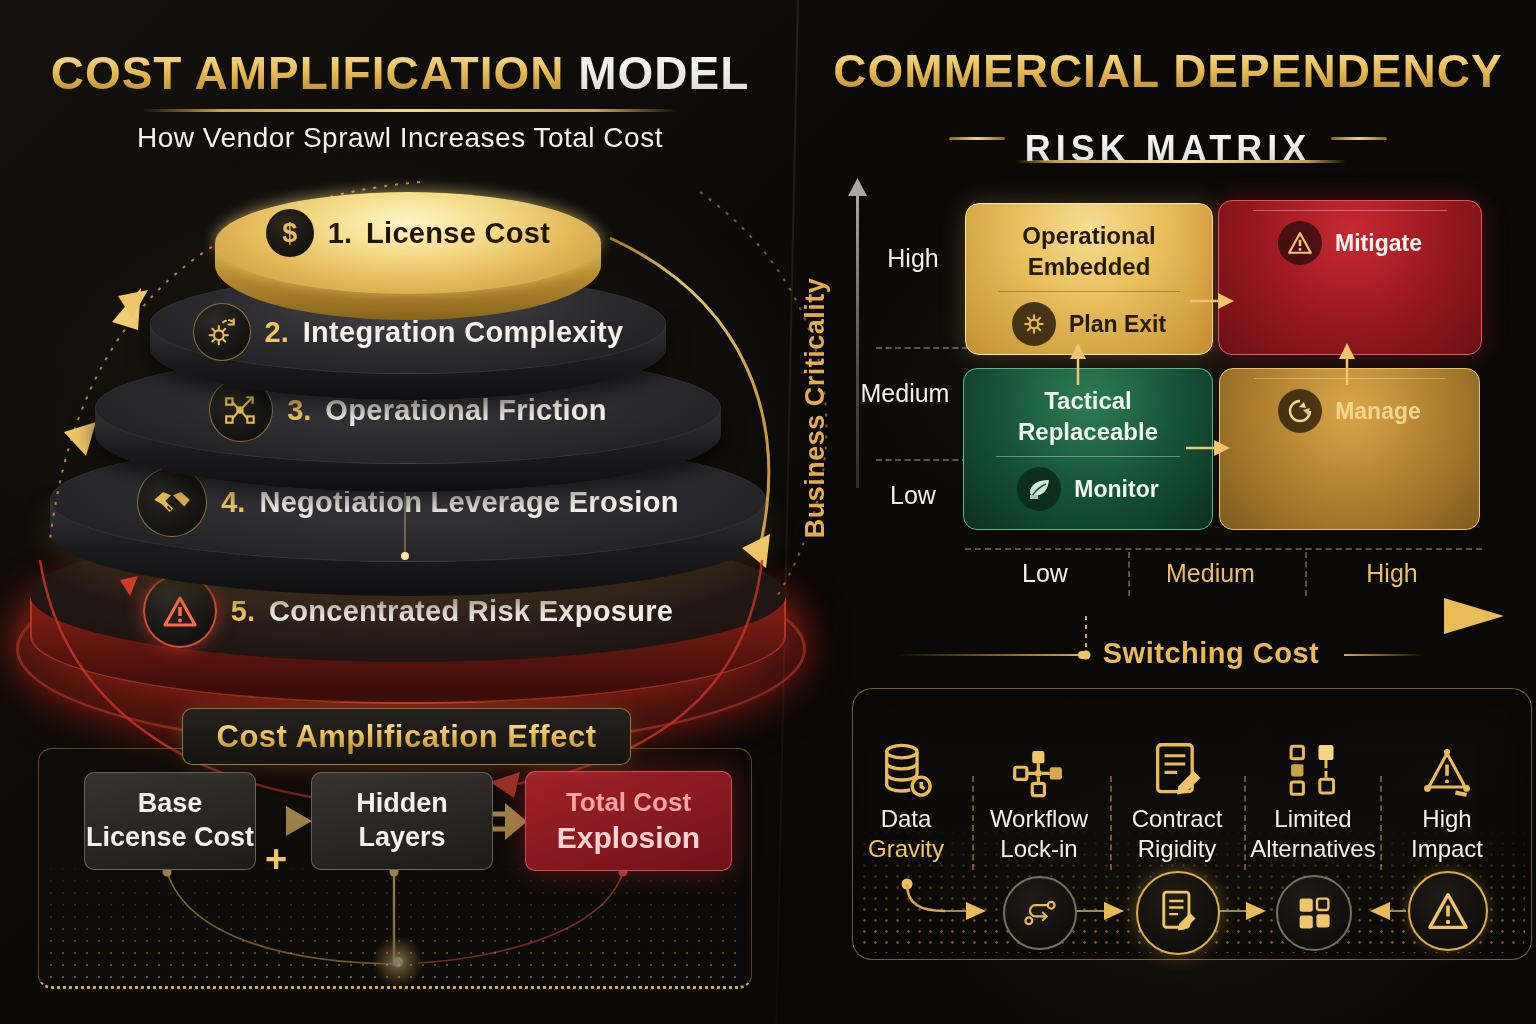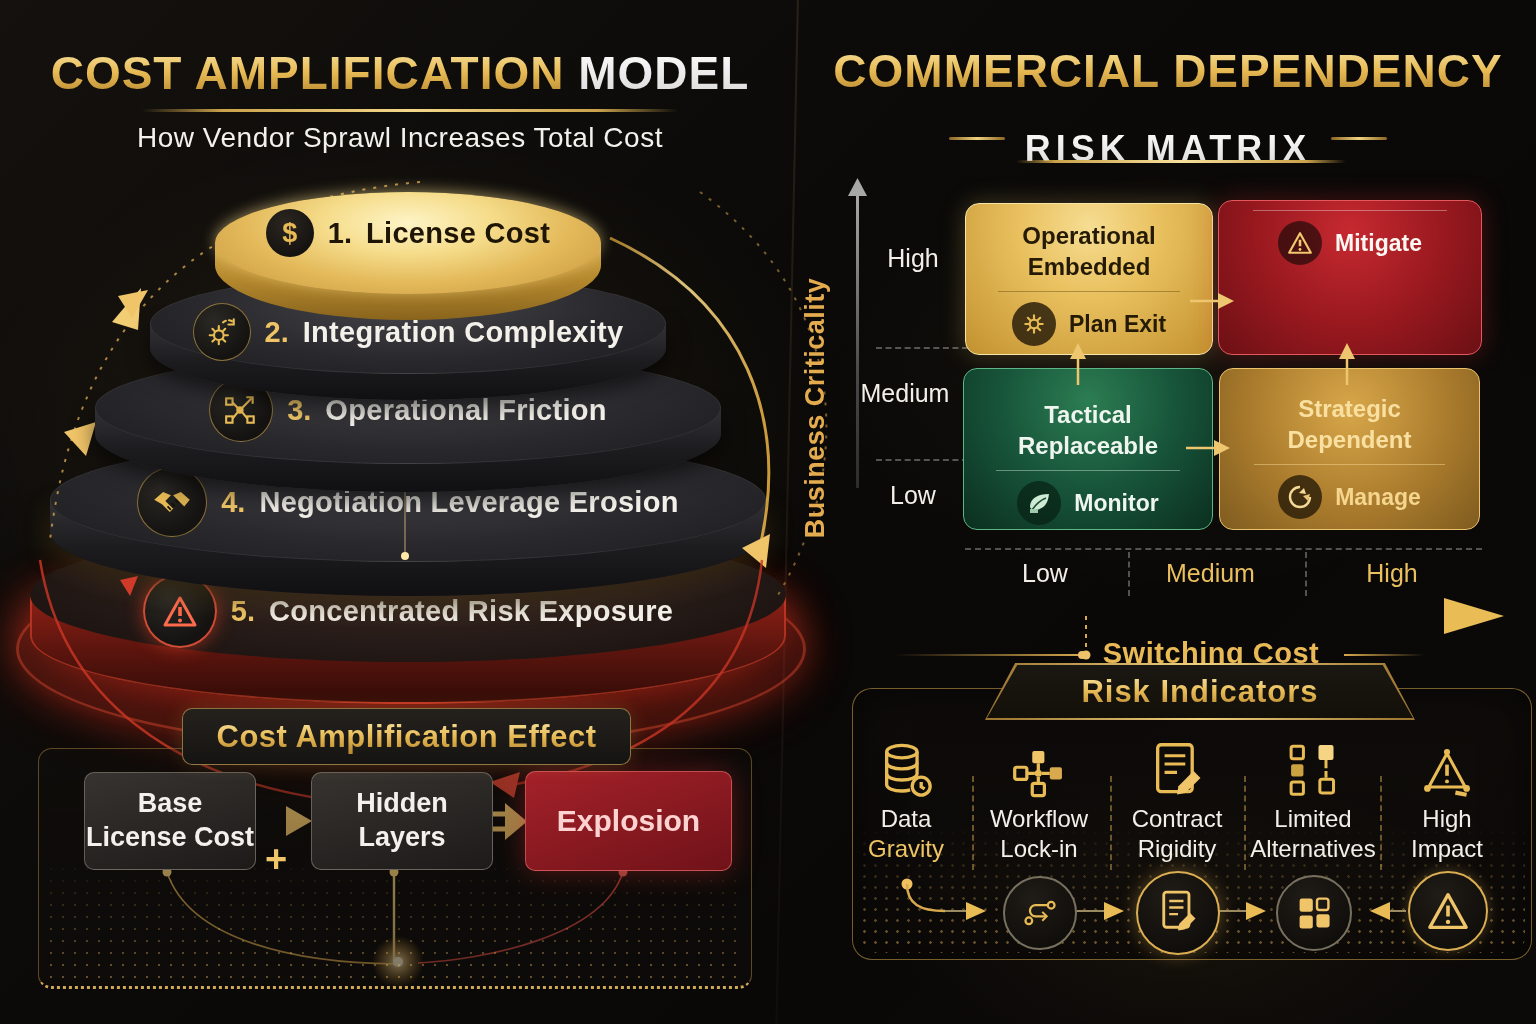--- a/index.html
+++ b/index.html
@@ -131,21 +131,21 @@
     border:1px solid #5bb786;}
   #q-bl .q-title,#q-bl .q-action{color:#eef6ef;}
   #q-bl .q-divline{background:rgba(230,250,235,.4);}
   #q-bl .q-icon{background:rgba(8,35,22,.75);}
   #q-br{left:1219px;top:368px;width:261px;height:162px;
     background:radial-gradient(circle at 50% 25%,#d8a74a 0%,#ab7c2d 55%,#7e5b1f 100%);
     border:1px solid #eac36c;}
   #q-br .q-title{color:#f9e0a0;} #q-br .q-action{color:#f5d68e;}
   #q-br .q-divline{background:rgba(250,225,160,.45);}
   #q-br .q-icon{background:rgba(25,16,4,.72);}
-  #q-bl .q-title{margin-top:30px;} #q-br .q-title{margin-top:24px;}
+  #q-bl .q-title{margin-top:16px;} #q-br .q-title{margin-top:24px;}
   
   #xdash{left:965px;top:548px;width:517px;border-top:2px dashed rgba(195,195,195,.4);}
   .xtick{position:absolute;top:559px;font-size:25px;text-align:center;}
   #xtick-low{left:995px;width:100px;color:#f2efe9;}
   #xtick-medium{left:1143px;width:135px;color:#ecc express;} 
   #xtick-medium,#xtick-high{color:#eabf5e;}
   #xtick-high{left:1342px;width:100px;}
   .xvdash{position:absolute;top:552px;height:44px;border-left:2px dashed rgba(195,195,195,.4);}
   #xvdash1{left:1128px;} #xvdash2{left:1305px;}
   #swlabel{left:1086px;top:637px;width:250px;font-size:29px;font-weight:bold;color:#e9b955;letter-spacing:.5px;}
@@ -284,20 +284,21 @@
   </div>
   <div id="ebox1" class="ebox">
     <span class="l1">Base</span>
     <span class="l2">License Cost</span>
   </div>
   <div id="ebox2" class="ebox">
     <span class="l1">Hidden</span>
     <span class="l2">Layers</span>
   </div>
   <div id="ebox3" class="ebox">
+    <span class="l1">Total Cost</span>
     <span class="l2">Explosion</span>
   </div>
   <div id="plus" class="abs">+</div>
 
   <div id="right-title" class="abs ctr">
     <span class="goldtext">COMMERCIAL DEPENDENCY</span>
   </div>
   <div id="right-subrow" class="abs">
     <span class="dash"></span>
     <span class="rm whitetext">RISK MATRIX</span>
@@ -355,24 +356,20 @@
         <svg width="26" height="26" viewBox="0 0 26 26">
             <path d="M4 17C4 8 12 4 23 4c-1 11-7 16-15 16-1.5 0-3-1-4-3z" fill="#cdebd4"></path>
             <path d="M6 20C10 14 15 10 20 8" stroke="#1c4a30" stroke-width="1.5" fill="none"></path>
             <rect x="4" y="19" width="8" height="4" fill="#9fc9ab"></rect>
           </svg>
       </span>
       <span>Monitor</span>
     </div>
   </div>
   <div id="q-br" class="quad">
-    <div class="q-title">
-      <div>Strategic</div>
-        <div>Dependent</div>
-    </div>
     <div class="q-divline"></div>
     <div class="q-action">
       <span class="q-icon">
         <svg width="26" height="26" viewBox="0 0 26 26">
             <path d="M13 3a10 10 0 1 0 10 10" fill="none" stroke="#f3d896" stroke-width="2.4"></path>
             <path d="M12 9l5-5 2 6z" fill="#f3d896"></path>
             <path d="M16 12l7-2-2 7z" fill="#e8c478"></path>
           </svg>
       </span>
       <span>Manage</span>
@@ -383,25 +380,20 @@
   <div id="xtick-low" class="xtick">Low</div>
   <div id="xtick-medium" class="xtick">Medium</div>
   <div id="xtick-high" class="xtick">High</div>
   <div id="xvdash1" class="xvdash"></div>
   <div id="xvdash2" class="xvdash"></div>
   <div id="swline-l" class="abs"></div>
   <div id="swlabel" class="abs ctr">Switching Cost</div>
   <div id="swline-r" class="abs"></div>
 
   <div id="risk-outer" class="abs"></div>
-  <div id="risk-banner" class="abs">
-    <div class="inner">
-        <span class="goldtext">Risk Indicators</span>
-      </div>
-  </div>
 
   <div id="ind1" class="ind">
     <div class="icn">
       <svg width="56" height="58" viewBox="0 0 40 42">
           <g stroke="#e8bb55" fill="none" stroke-width="2.4">
             <ellipse cx="17" cy="7" rx="11" ry="4.5"></ellipse>
             <path d="M6 7v8c0 2.5 4.9 4.5 11 4.5S28 17.5 28 15V7"></path>
             <path d="M6 15v8c0 2.5 4.9 4.5 11 4.5S28 25.5 28 23v-8"></path>
             <path d="M6 23v8c0 2.5 4.9 4.5 11 4.5 2.2 0 4.3-.3 6-.8"></path>
             <circle cx="31" cy="32" r="6.5"></circle>

